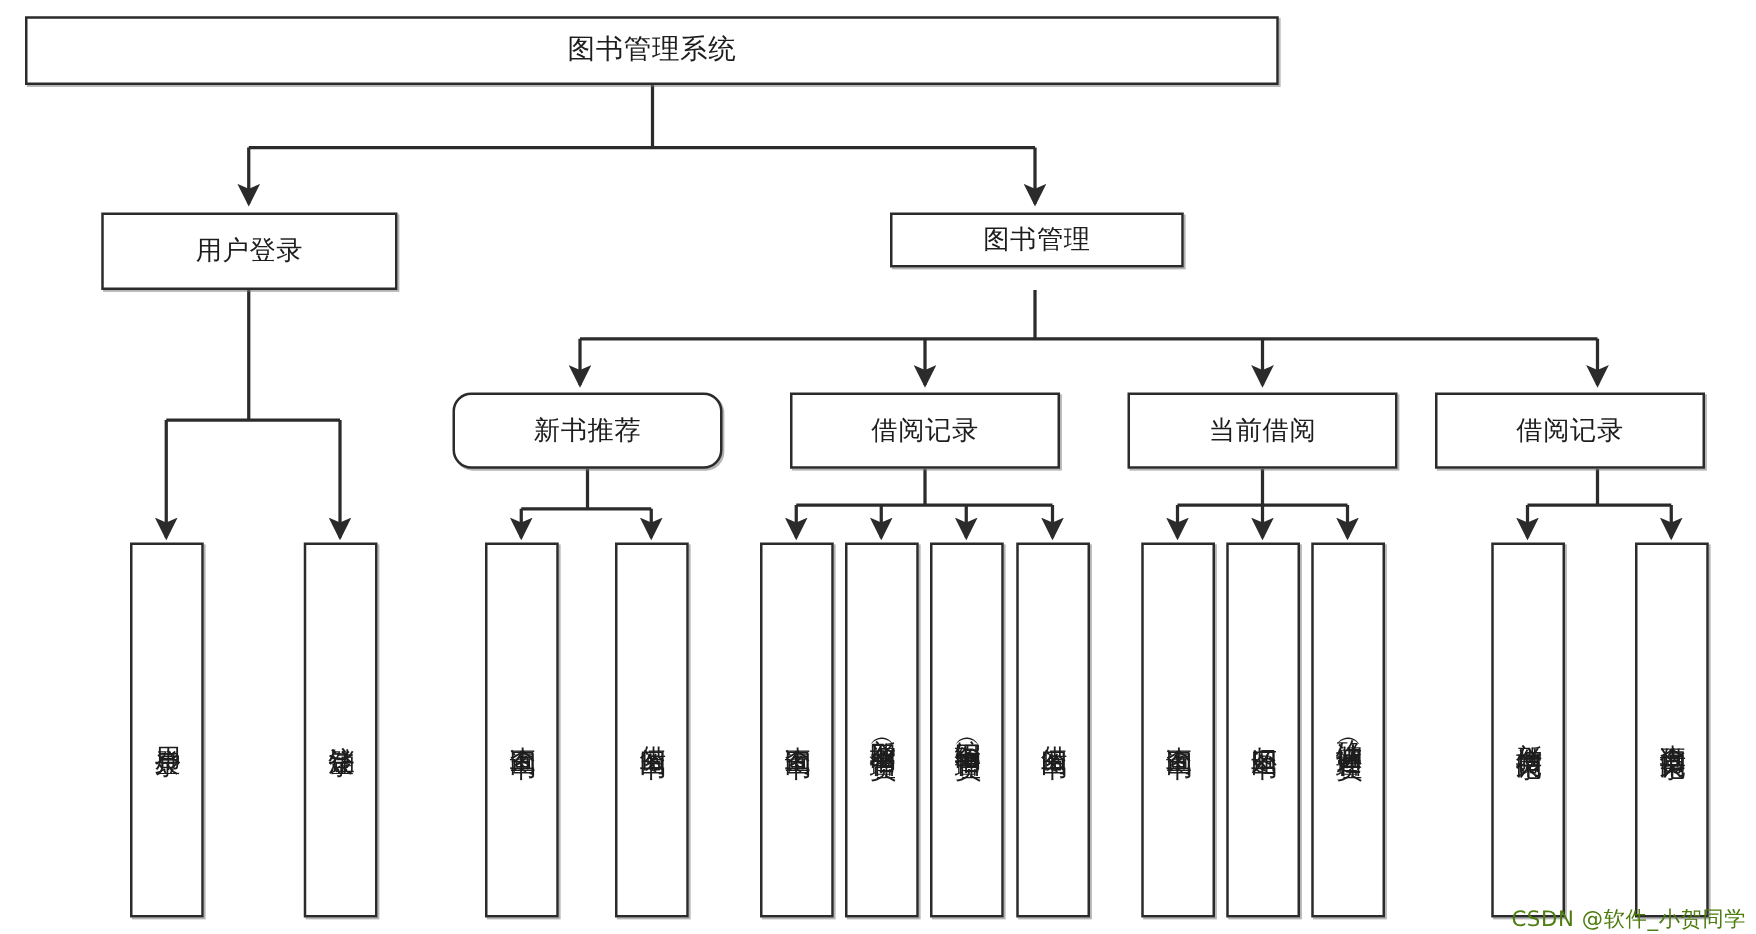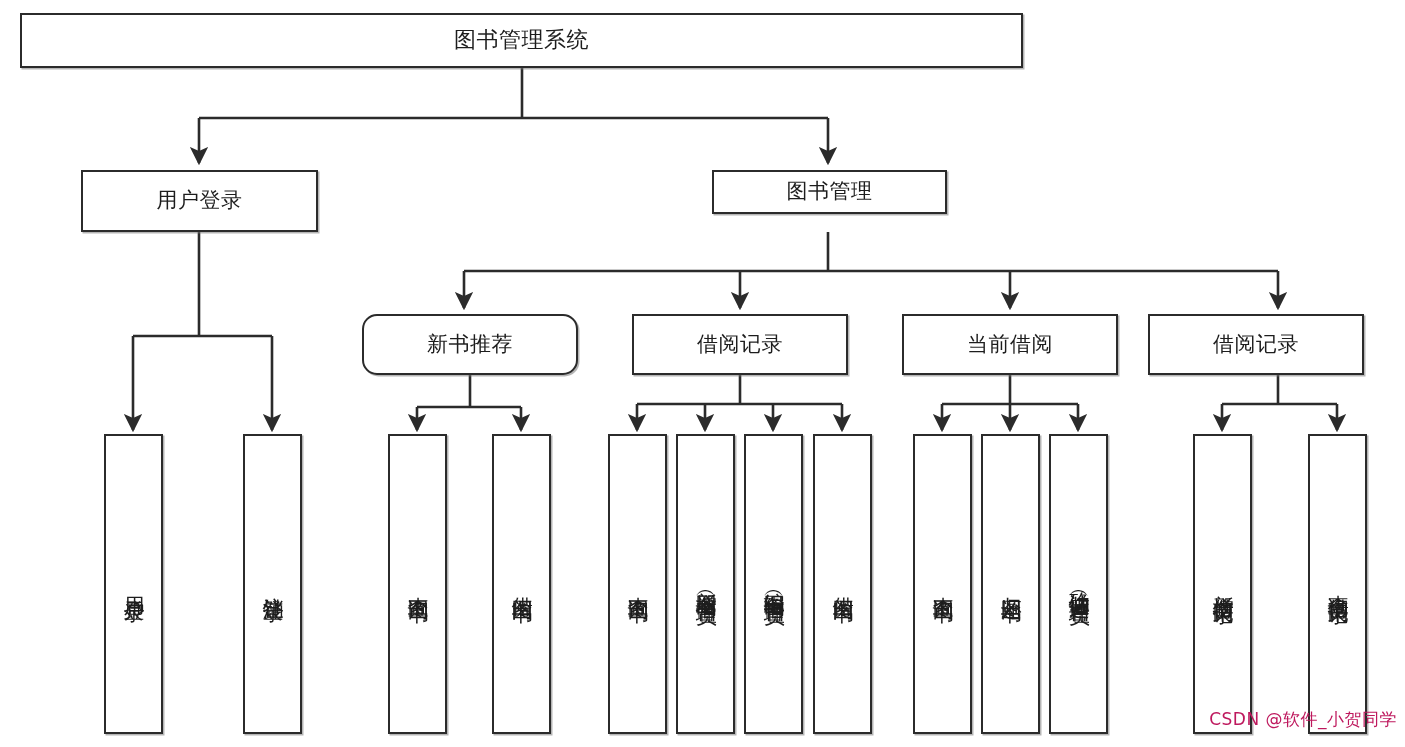--- a/index.html
+++ b/index.html
@@ -54,23 +54,23 @@
     text-orientation: upright;
     display: block;
     text-align: center;
   }
   .node.title {
     font-size: 22px;
   }
   #watermark {
     position: absolute;
     right: 8px;
-    bottom: 16px;
+    bottom: 0;
     font-size: 17px;
-    color: #be185d;
+    color: #4d7c0f;
     letter-spacing: 0.5px;
     white-space: nowrap;
     user-select: none;
   }
 </style>
 </head>
 <body>
 
 <div id="canvas">
 

